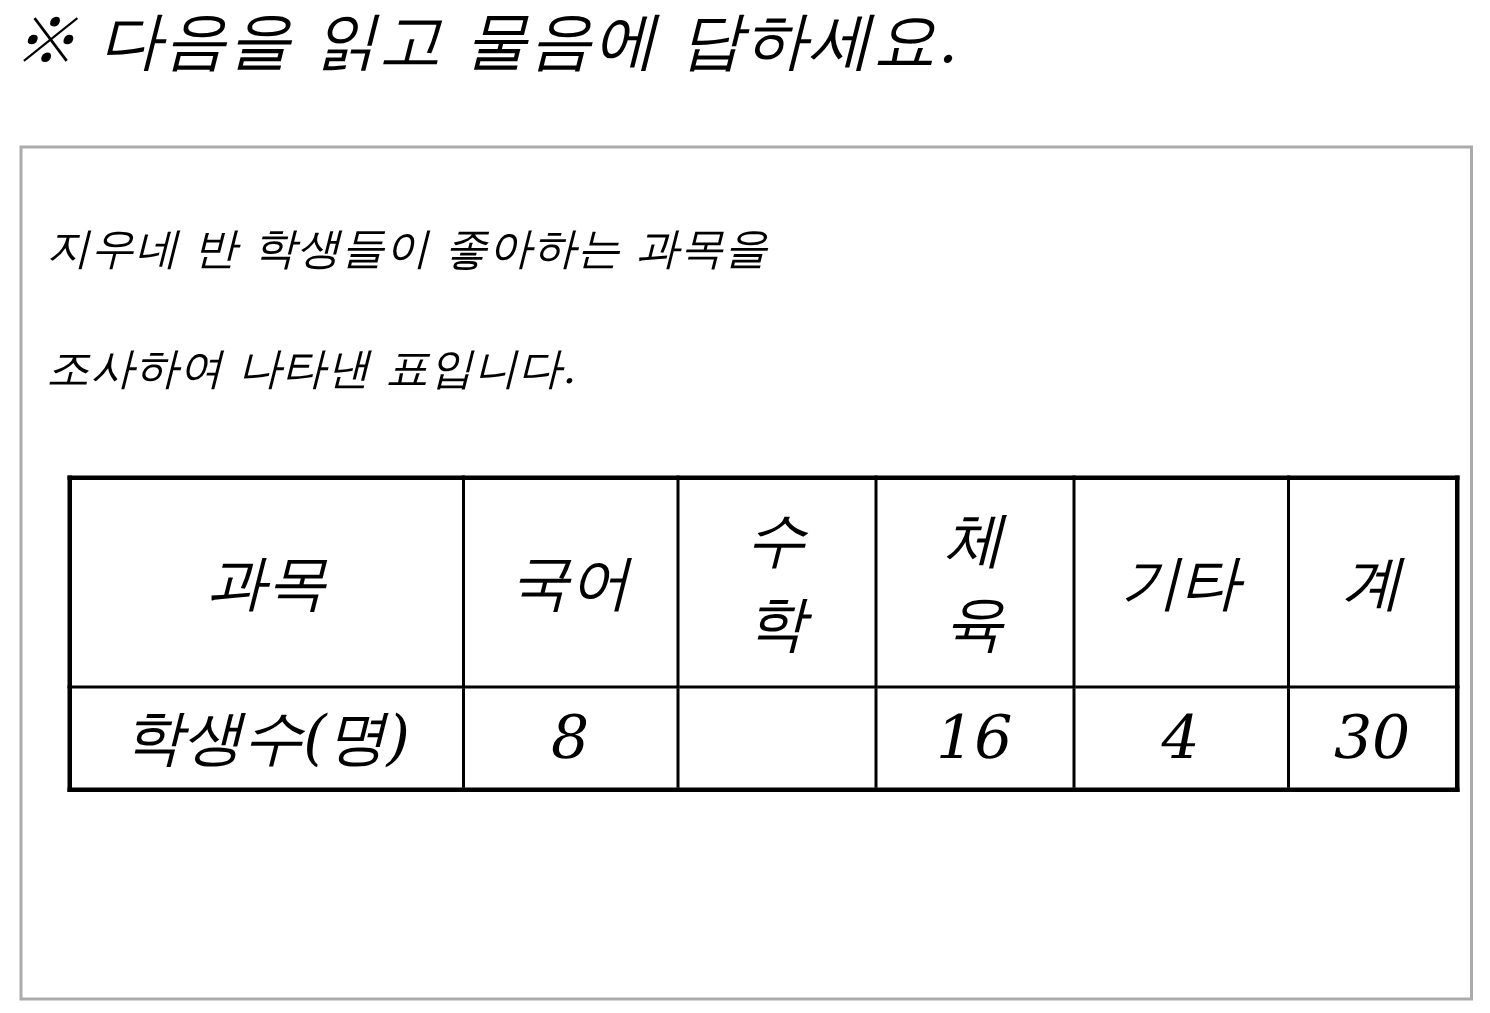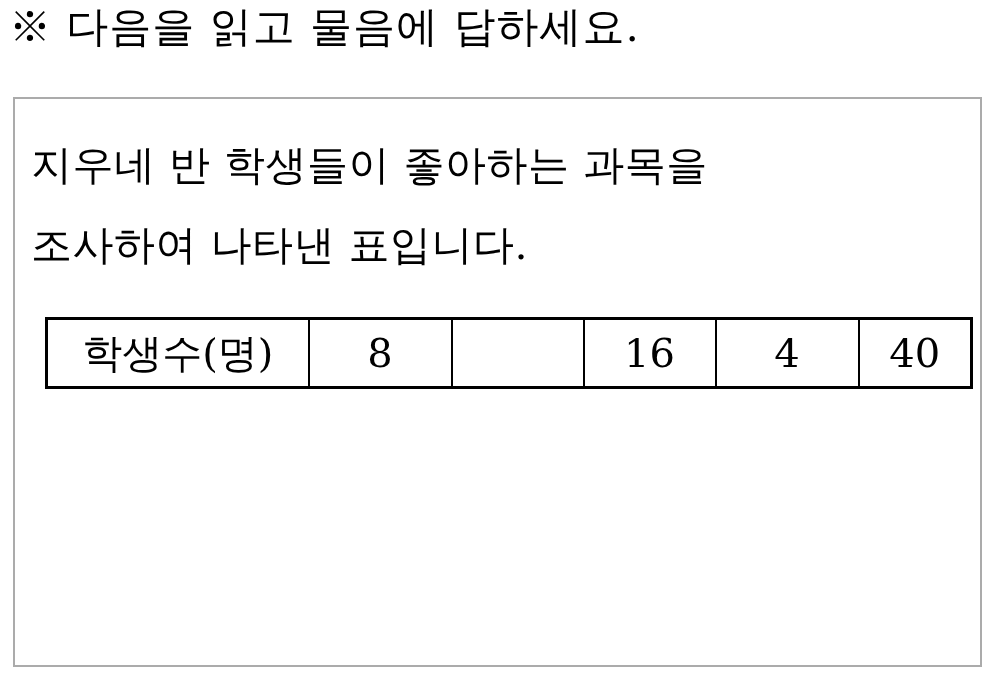--- a/index.html
+++ b/index.html
@@ -1,15 +1,15 @@
 <!DOCTYPE html>
 <html><head>
 <meta charset="utf-8">
 <style>
-  * { margin: 0; padding: 0; box-sizing: border-box; }
+  * { margin: 0; padding: 0; box-sizing: border-box; font-style: italic; }
   html, body {
     width: 993px; height: 675px;
     background: #ffffff;
     font-family: "DejaVu Serif", "Liberation Serif", serif;
     color: #000000;
     overflow: hidden;
     position: relative;
   }
   .instruction {
     position: absolute;
@@ -22,21 +22,21 @@
   .passage-box {
     position: absolute;
     left: 13px; top: 97px;
     width: 969px; height: 570px;
     border: 2px solid #ababab;
     background: #ffffff;
   }
   .passage {
     position: absolute;
     left: 16px; top: 26px;
-    font-size: 41px;
+    font-size: 29px;
     line-height: 80px;
     letter-spacing: 0.5px;
     white-space: pre-line;
   }
   table.subject-table {
     position: absolute;
     left: 30px; top: 218px;
     border-collapse: collapse;
     table-layout: fixed;
     width: 925px;
@@ -72,24 +72,34 @@
   <table class="subject-table">
     <colgroup>
       <col class="c0">
         <col class="c1">
         <col class="c2">
       <col class="c3">
         <col class="c4">
         <col class="c5">
     </colgroup>
     <tbody>
+      <tr class="header-row">
+        <th>과목</th>
+        <th>국어</th>
+        <th class="wrap2">수
+학</th>
+        <th class="wrap2">체
+육</th>
+        <th>기타</th>
+        <th>계</th>
+      </tr>
       <tr class="count-row">
         <td>학생수(명)</td>
         <td class="num">8</td>
         <td class="num"></td>
         <td class="num">16</td>
         <td class="num">4</td>
-        <td class="num">40</td>
+        <td class="num">30</td>
       </tr>
     </tbody>
   </table>
 
 </div>
 
 </body></html>

